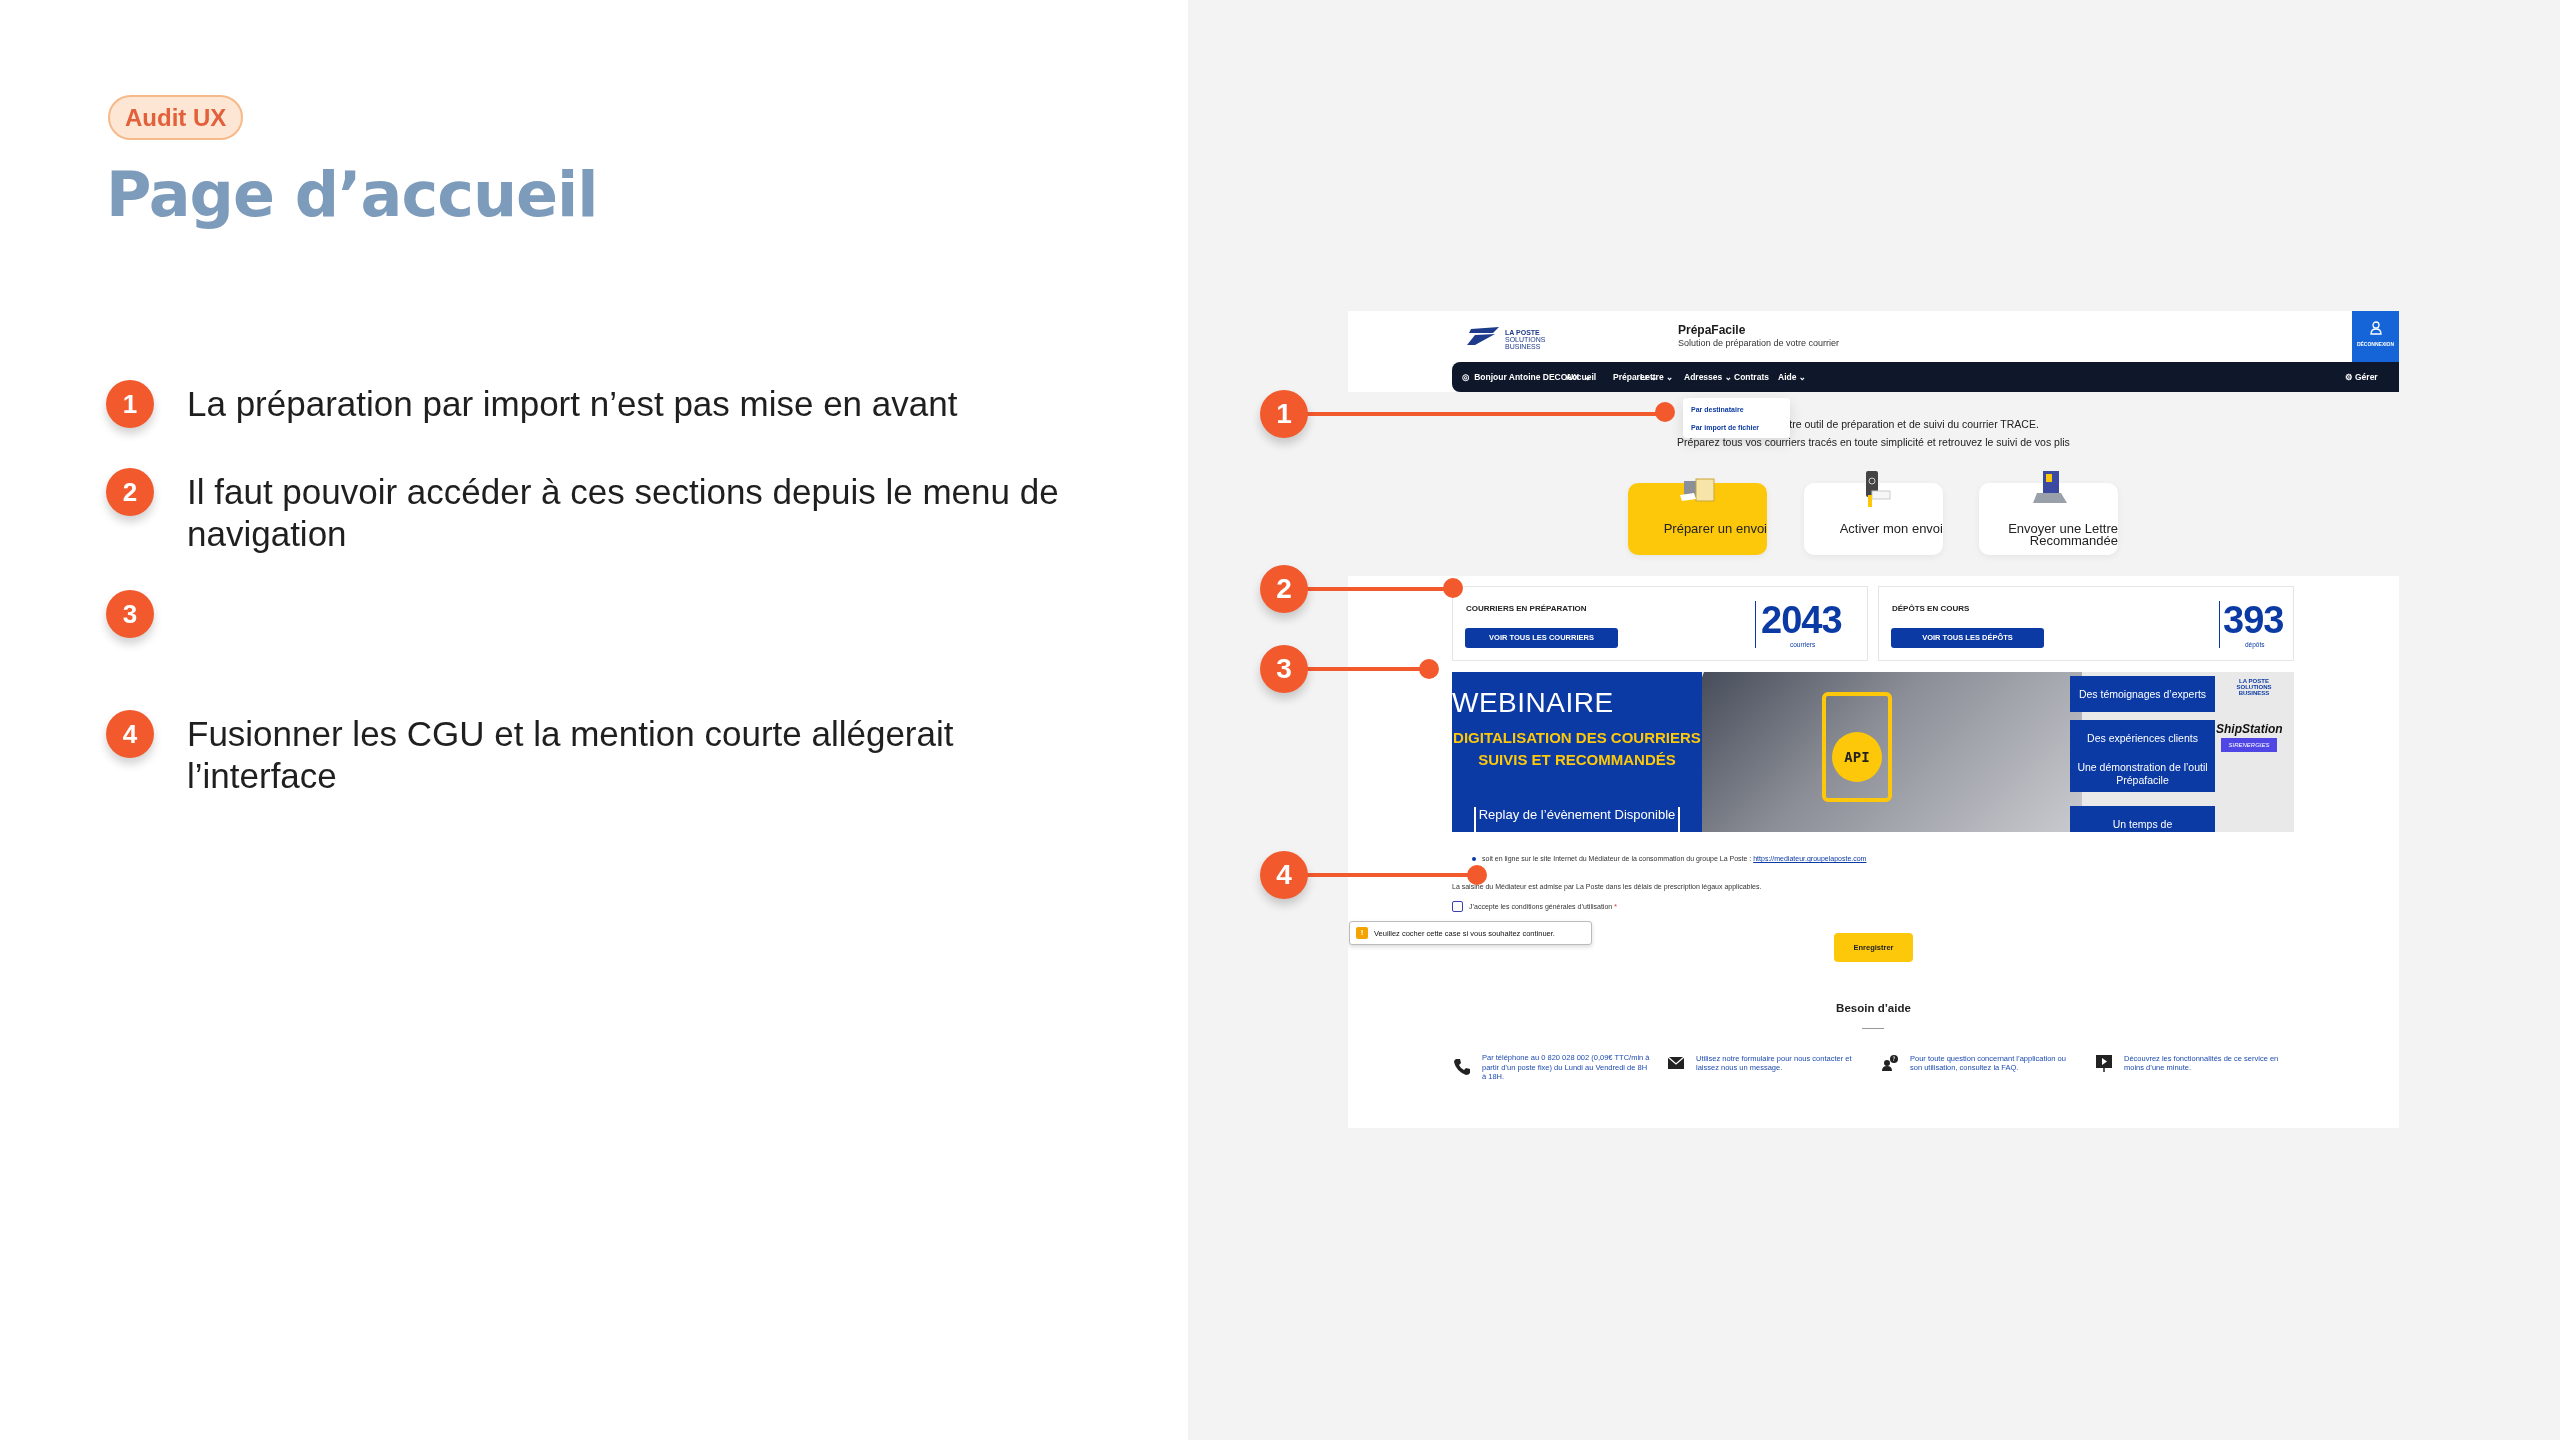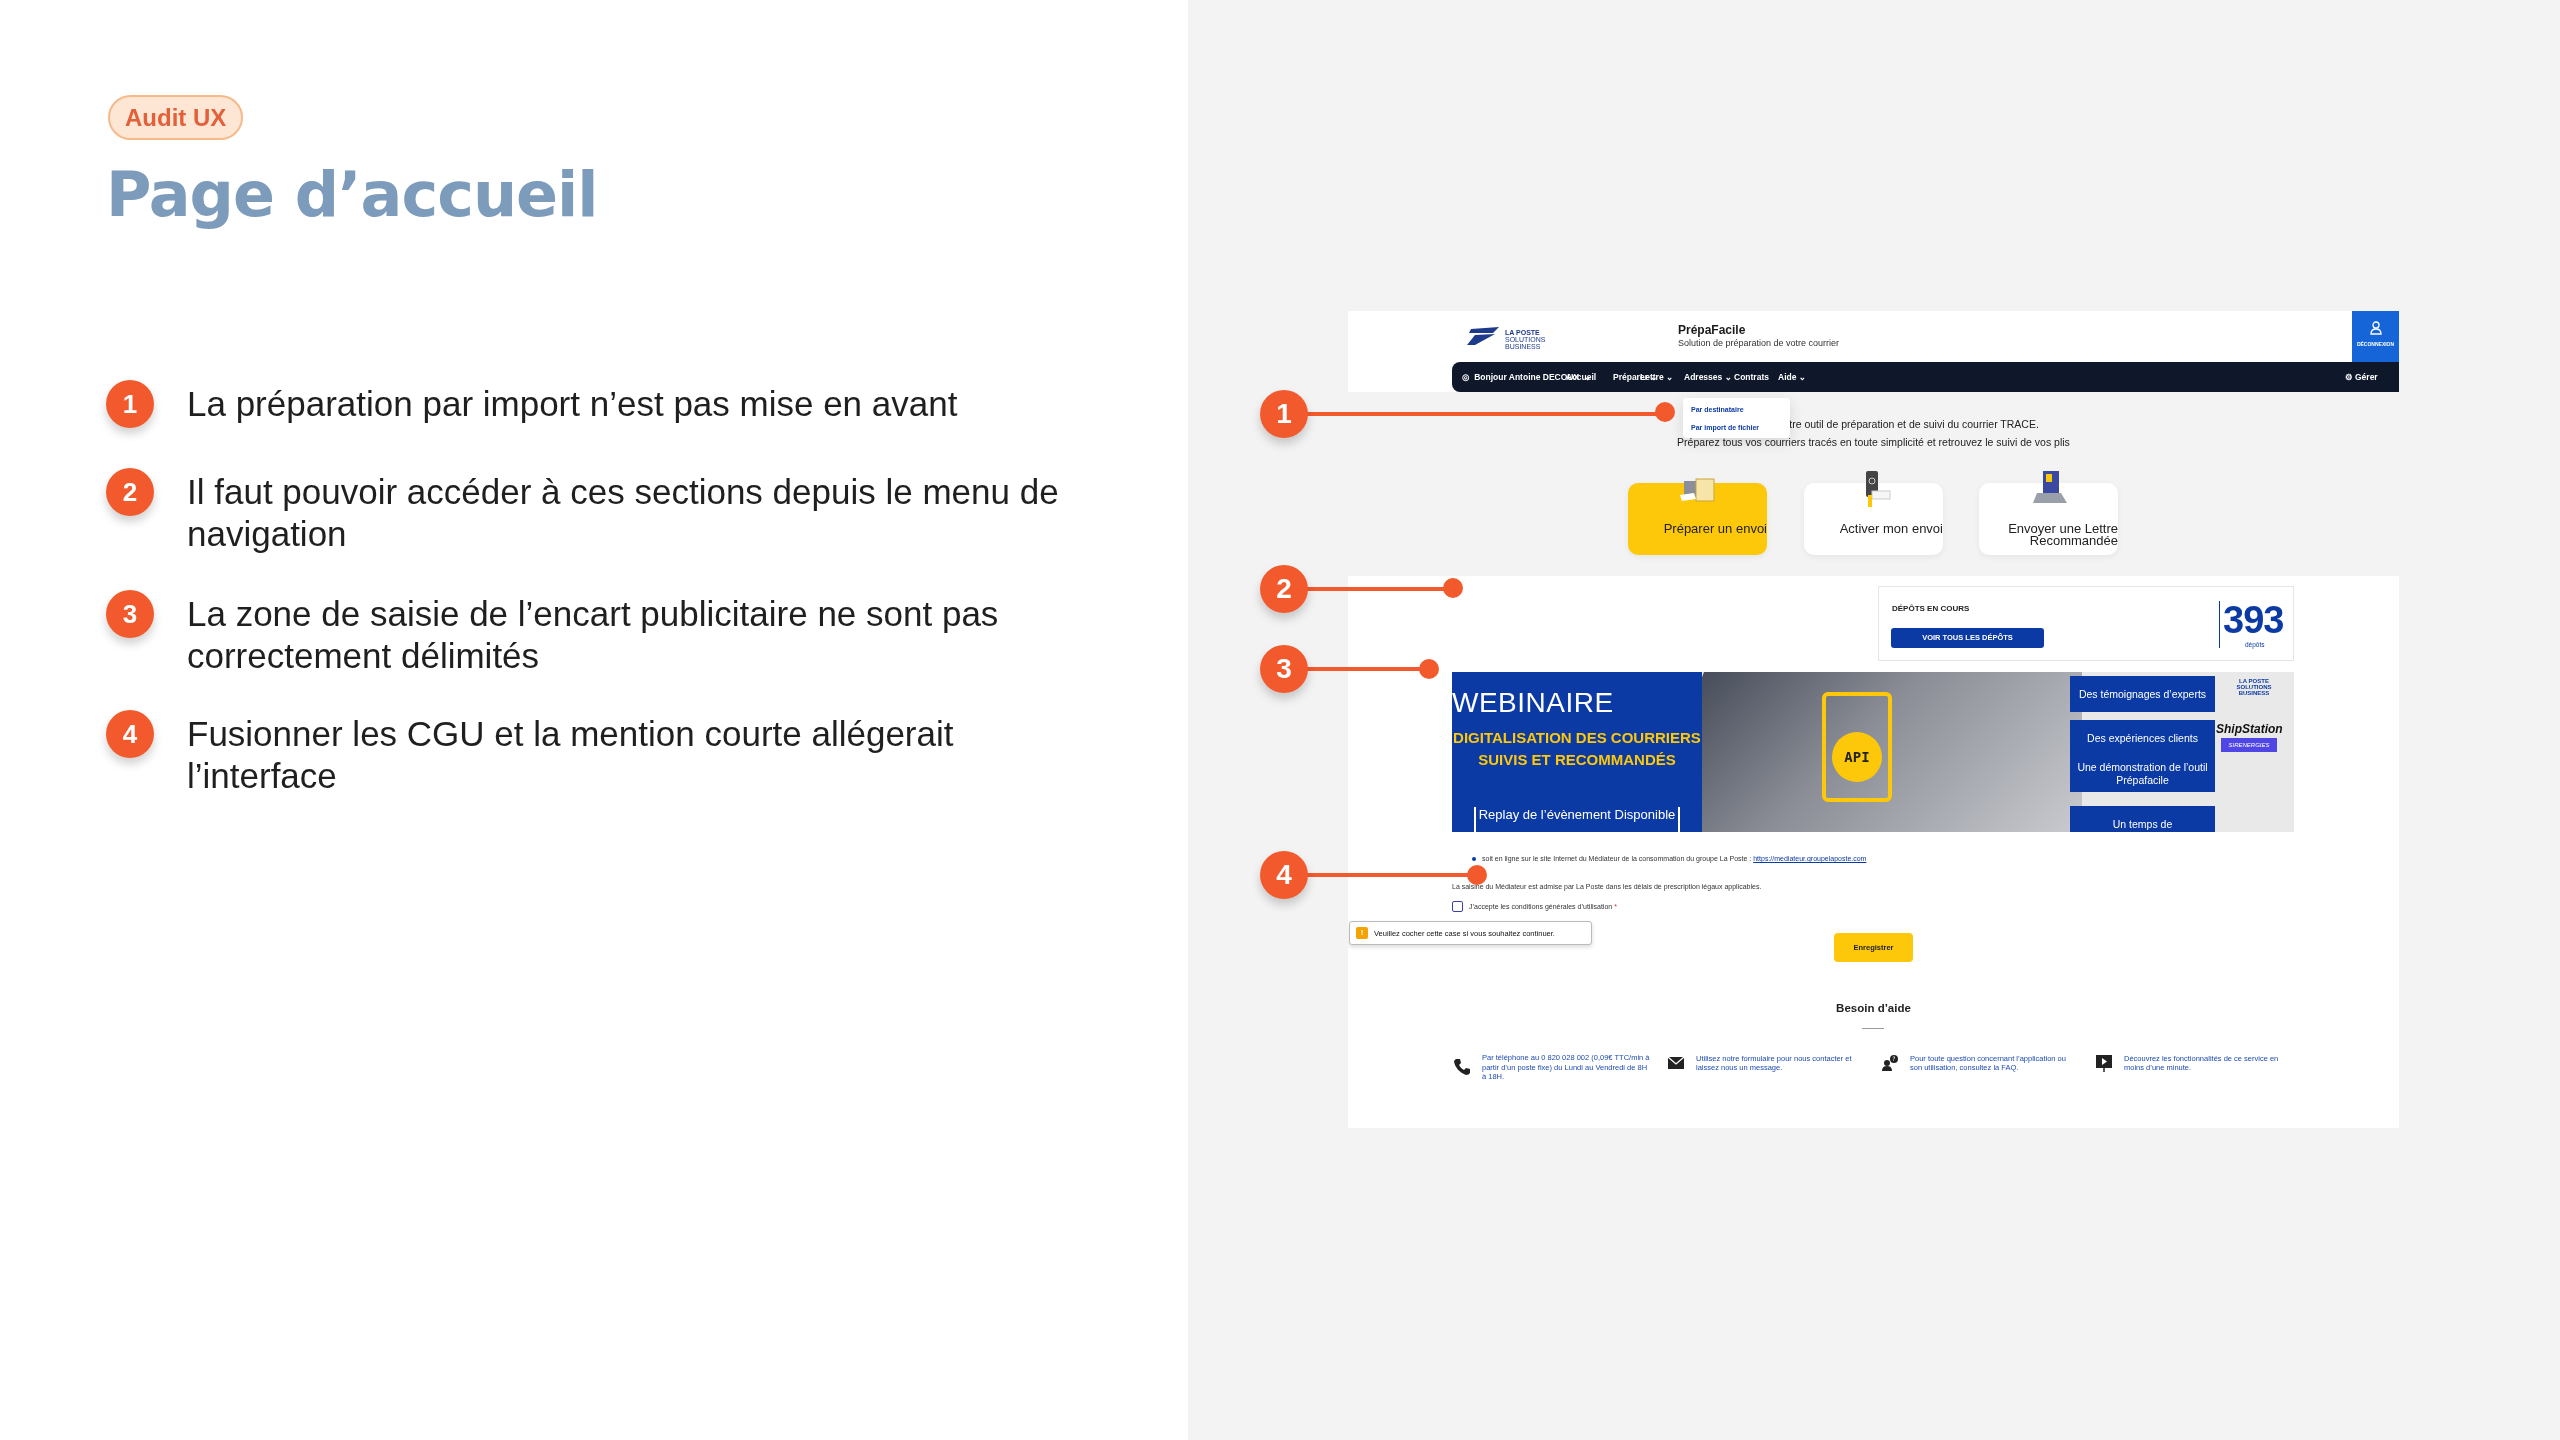--- a/index.html
+++ b/index.html
@@ -137,21 +137,20 @@
   <div class="issue" style="top:0px;">
     <div class="num">1</div>
     <div class="txt">La préparation par import n’est pas mise en avant</div>
   </div>
   <div class="issue" style="top:88px;">
     <div class="num">2</div>
     <div class="txt">Il faut pouvoir accéder à ces sections depuis le menu de navigation</div>
   </div>
   <div class="issue" style="top:210px;">
     <div class="num">3</div>
-    <div class="txt">La zone de saisie de l’encart publicitaire ne sont pas correctement délimités</div>
   </div>
   <div class="issue" style="top:330px;">
     <div class="num">4</div>
     <div class="txt">Fusionner les CGU et la mention courte allégerait l’interface</div>
   </div>
 </div>
 
 <div class="right-panel"></div>
 
 <div class="mock">
@@ -220,20 +219,27 @@
   </div>
   <div class="m-abs card" style="left:631px;">
     <svg class="cicon" viewBox="0 0 40 40">
       <rect x="14" y="2" width="16" height="22" fill="#3b4aa0"></rect>
         <rect x="17" y="5" width="6" height="8" fill="#fdc80a"></rect>
       <polygon points="8,24 32,24 38,34 4,34" fill="#9aa0aa"></polygon>
     </svg>
     <div class="clabel">Envoyer une Lettre Recommandée</div>
   </div>
 
+  <div class="m-abs stat" style="left:104px; width:416px;">
+    <div class="slabel">COURRIERS EN PRÉPARATION</div>
+    <div class="sbtn">VOIR TOUS LES COURRIERS</div>
+    <div class="sdiv" style="left:302px;"></div>
+    <div class="snum" style="left:308px;">2043</div>
+    <div class="sunit" style="left:337px;">courriers</div>
+  </div>
   <div class="m-abs stat" style="left:530px; width:416px;">
     <div class="slabel">DÉPÔTS EN COURS</div>
     <div class="sbtn">VOIR TOUS LES DÉPÔTS</div>
     <div class="sdiv" style="left:340px;"></div>
     <div class="snum" style="left:344px;">393</div>
     <div class="sunit" style="left:366px;">dépôts</div>
   </div>
 
   <div class="m-abs banner">
     <div class="banner-photo"></div>

